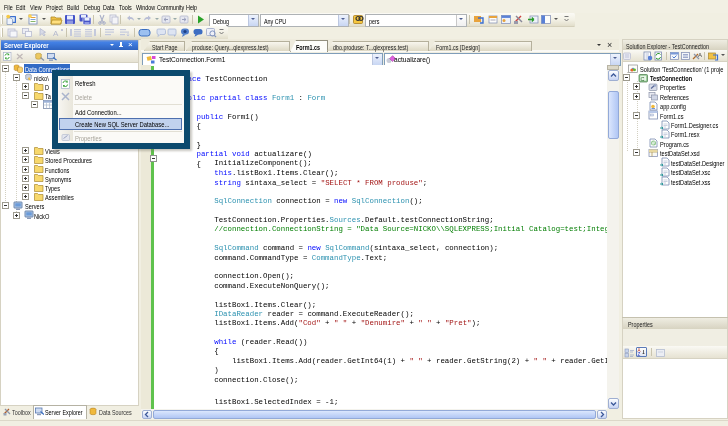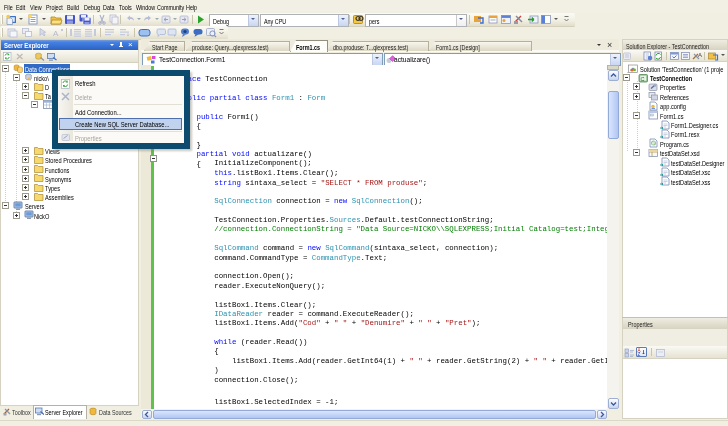--- a/index.html
+++ b/index.html
@@ -594,21 +594,21 @@
 <div class="mono abs" style="left:161px;top:150.3px;">        <span class="k">partial</span> <span class="k">void</span> actualizare()</div>
 <div class="mono abs" style="left:161px;top:159.7px;">        {</div>
 <div class="mono abs" style="left:161px;top:169.1px;">            <span class="k">this</span>.listBox1.Items.Clear();</div>
 <div class="mono abs" style="left:161px;top:178.5px;">            <span class="k">string</span> sintaxa_select = <span class="s">"SELECT * FROM produse"</span>;</div>
 <div class="mono abs" style="left:161px;top:197.3px;">            <span class="t">SqlConnection</span> connection = <span class="k">new</span> <span class="t">SqlConnection</span>();</div>
 <div class="mono abs" style="left:161px;top:216px;">            TestConnection.Properties.<span class="t">Sources</span>.Default.testConnectionString;</div>
 <div class="mono abs" style="left:161px;top:225.4px;"><span class="c">            //connection.ConnectionString = "Data Source=NICKO\\SQLEXPRESS;Initial Catalog=test;Integ</span></div>
 <div class="mono abs" style="left:161px;top:244.2px;">            <span class="t">SqlCommand</span> command = <span class="k">new</span> <span class="t">SqlCommand</span>(sintaxa_select, connection);</div>
 <div class="mono abs" style="left:161px;top:253.6px;">            command.CommandType = <span class="t">CommandType</span>.Text;</div>
 <div class="mono abs" style="left:161px;top:272.3px;">            connection.Open();</div>
-<div class="mono abs" style="left:161px;top:281.7px;">            reader.ExecuteNonQuery();</div>
+<div class="mono abs" style="left:161px;top:281.7px;">            command.ExecuteNonQuery();</div>
 <div class="mono abs" style="left:161px;top:300.5px;">            listBox1.Items.Clear();</div>
 <div class="mono abs" style="left:161px;top:309.9px;">            <span class="t">IDataReader</span> reader = command.ExecuteReader();</div>
 <div class="mono abs" style="left:161px;top:319.3px;">            listBox1.Items.Add(<span class="s">"Cod"</span> + <span class="s">" "</span> + <span class="s">"Denumire"</span> + <span class="s">" "</span> + <span class="s">"Pret"</span>);</div>
 <div class="mono abs" style="left:161px;top:338.1px;">            <span class="k">while</span> (reader.Read())</div>
 <div class="mono abs" style="left:161px;top:347.4px;">            {</div>
 <div class="mono abs" style="left:161px;top:356.8px;">                listBox1.Items.Add(reader.GetInt64(1) + <span class="s">" "</span> + reader.GetString(2) + <span class="s">" "</span> + reader.GetI</div>
 <div class="mono abs" style="left:161px;top:366.2px;">            )</div>
 <div class="mono abs" style="left:161px;top:375.6px;">            connection.Close();</div>
 <div class="mono abs" style="left:161px;top:398px;">            listBox1.SelectedIndex = -1;</div>
 </div>

